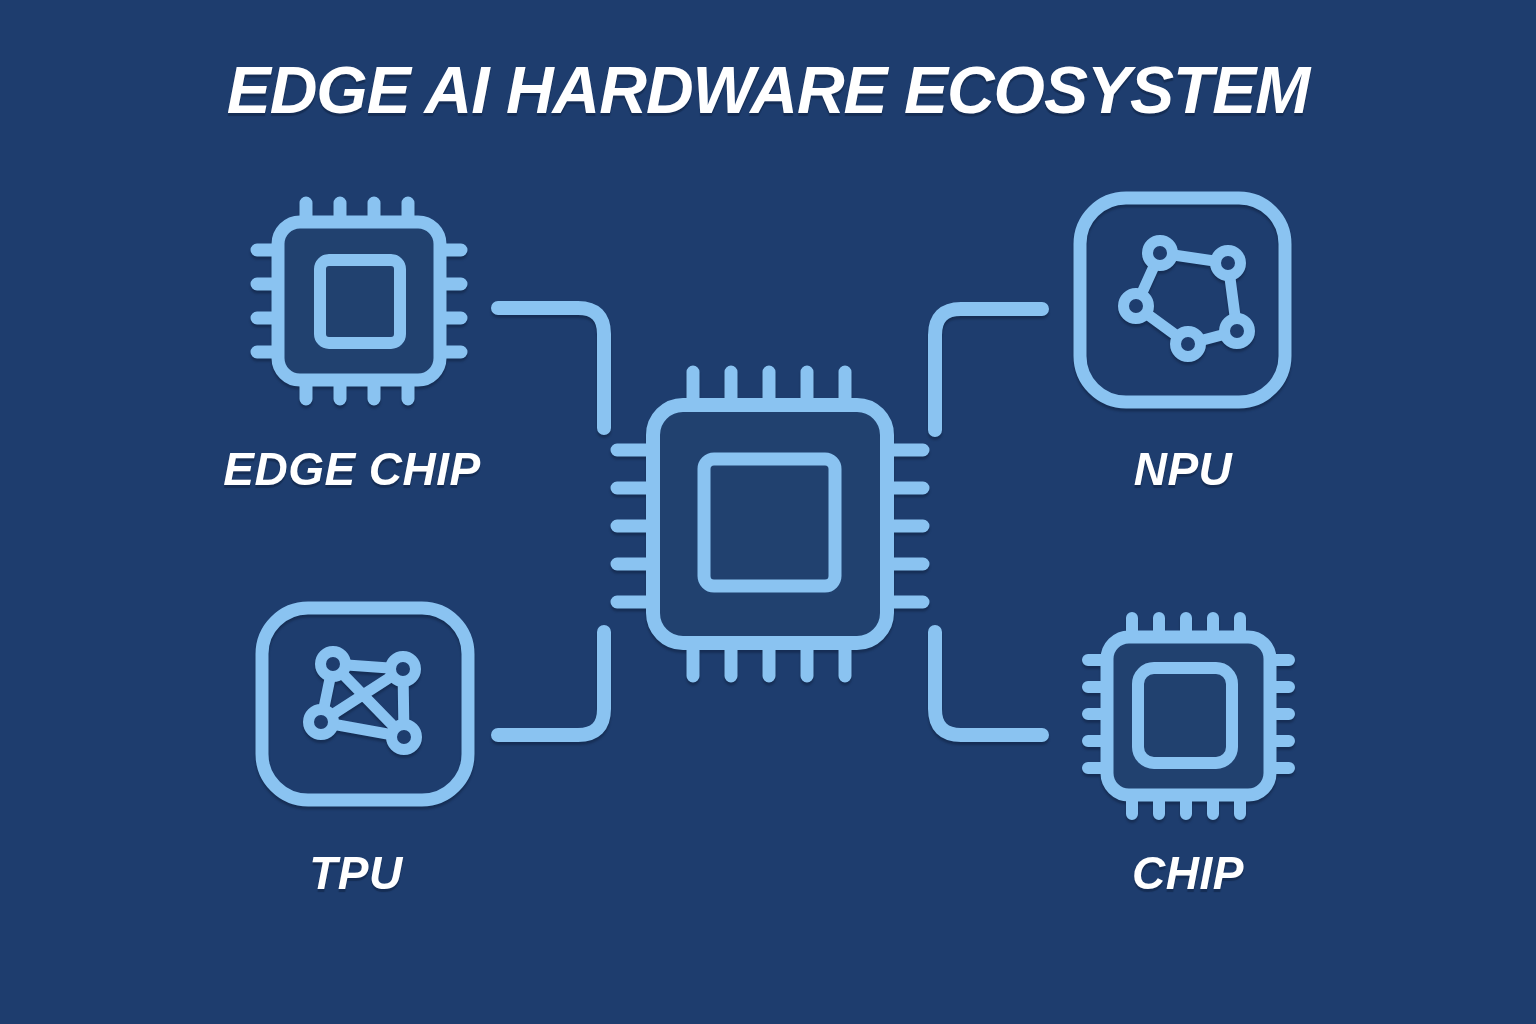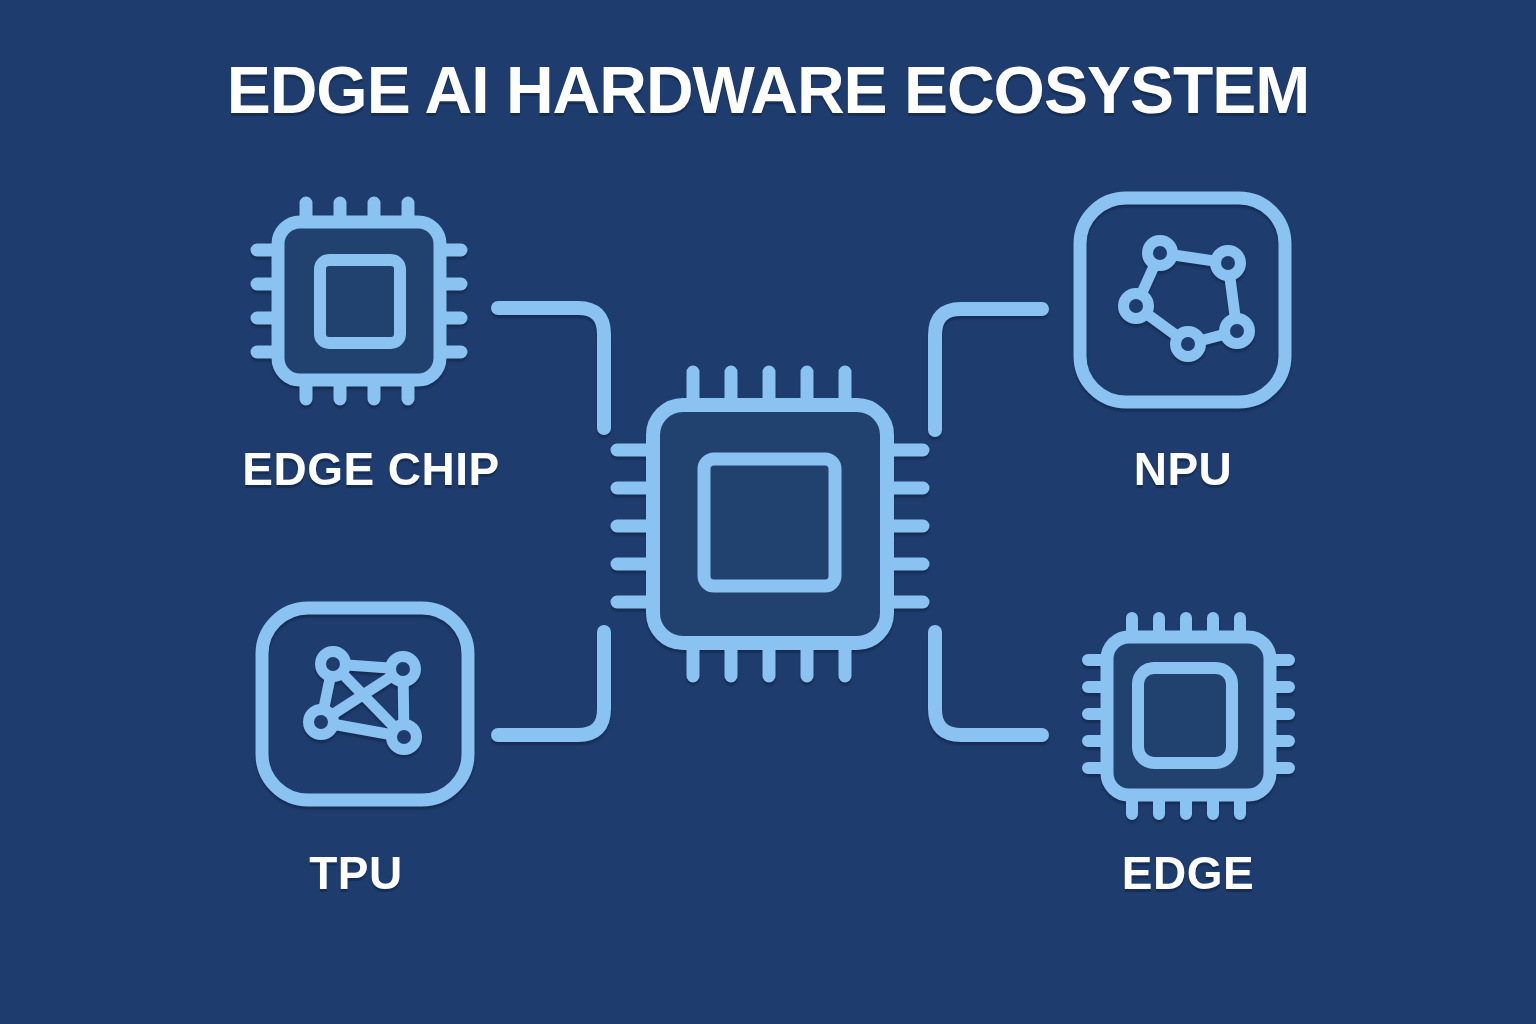--- a/index.html
+++ b/index.html
@@ -6,20 +6,21 @@
   body {
     width: 1536px; height: 1024px;
     overflow: hidden;
     font-family: "Liberation Sans", "DejaVu Sans", sans-serif;
     background: var(--bg, #1E3D6E);
   }
   .stage {
     position: relative;
     width: 1536px; height: 1024px;
     background: var(--bg, #1E3D6E);
+    font-style: italic;
   }
   svg.artwork {
     position: absolute; left: 0; top: 0;
     width: 1536px; height: 1024px;
     filter: drop-shadow(0 3px 1px rgba(8, 20, 44, 0.38));
   }
   .ln {
     fill: none;
     stroke: var(--accent, #8AC3F1);
     stroke-linecap: round;
@@ -48,21 +49,21 @@
   .node-label {
     position: absolute;
     transform: translateX(-50%);
     white-space: nowrap;
     color: var(--text, #FFFFFF);
     font-size: 46px;
     font-weight: 700;
     letter-spacing: 0.5px;
     text-shadow: 0 3px 1px rgba(8, 20, 44, 0.38);
   }
-  .label-edge-chip { left: 371px; top: 442px; text-align: right; }
+  .label-edge-chip { left: 352px; top: 442px; text-align: right; }
   .label-npu      { left: 1183px; top: 442px; }
   .label-tpu      { left: 356px;  top: 846px; }
   .label-asic     { left: 1188px; top: 846px; }
 </style>
 </head>
 <body>
 
 <div class="stage">
 
   <svg class="artwork" viewBox="0 0 1536 1024">
@@ -119,15 +120,15 @@
       <rect class="fillbody" stroke-width="13" x="1107" y="637" width="163" height="158" rx="22"></rect>
       <rect class="ln" stroke-width="12" x="1138" y="668" width="94" height="95" rx="16"></rect>
     </g>
   </svg>
 
   <div class="title">EDGE AI HARDWARE ECOSYSTEM</div>
 
   <div class="node-label label-edge-chip">EDGE CHIP</div>
   <div class="node-label label-npu">NPU</div>
   <div class="node-label label-tpu">TPU</div>
-  <div class="node-label label-asic">EDGE</div>
+  <div class="node-label label-asic">CHIP</div>
 
 </div>
 
 </body></html>

